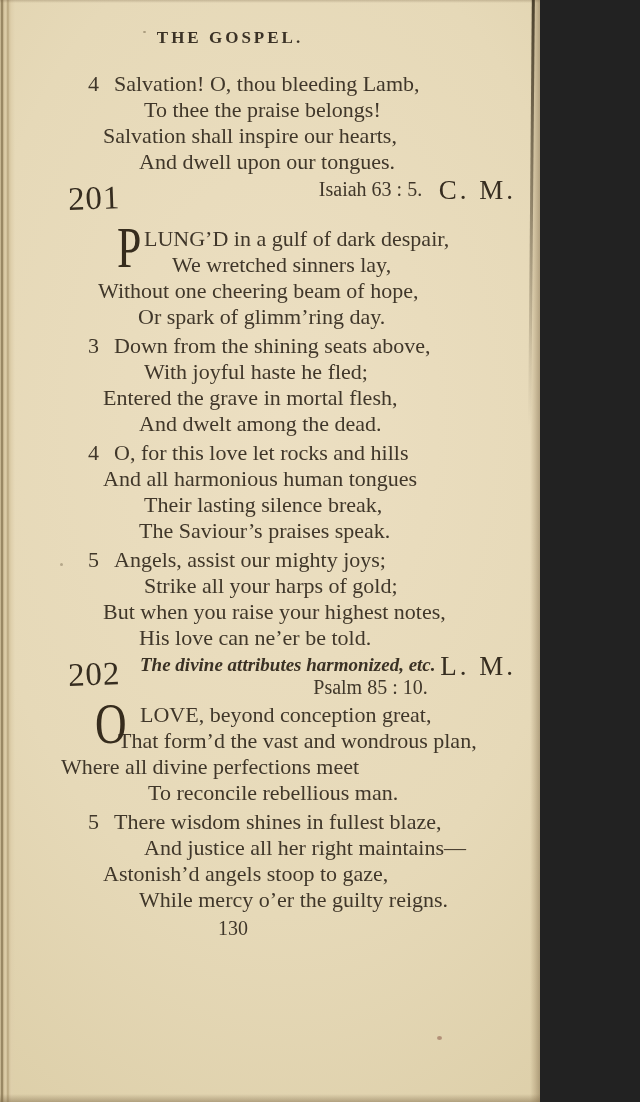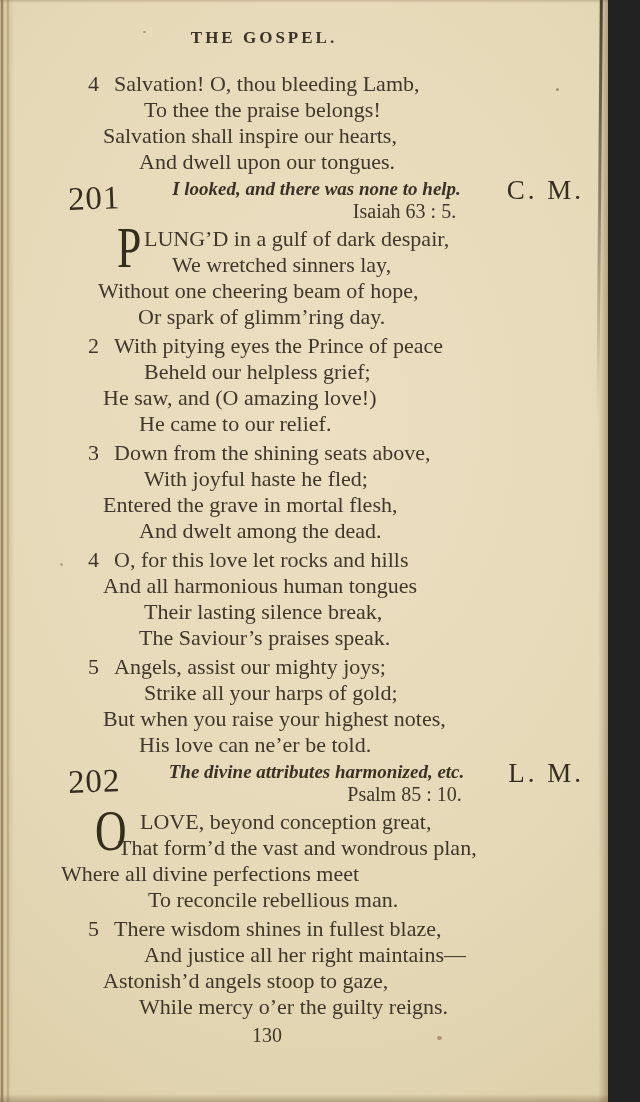--- a/index.html
+++ b/index.html
@@ -1,18 +1,18 @@
 <!DOCTYPE html>
 <html><head>
 <meta charset="utf-8">
 <style>
   html,body{margin:0;padding:0;background:#222;}
   .page{
     position:relative;
-    width:608px;height:1102px;
+    width:540px;height:1102px;
     overflow:hidden;
     font-family:"Liberation Serif","DejaVu Serif",serif;
     color:#40372a;
     background:
       radial-gradient(115% 90% at 52% 38%, #ecdfc2 0%, #e6d9b8 50%, #ddcfa9 82%, #d2c299 100%);
   }
   
   .edge-left{
     position:absolute;left:0;top:0;width:15px;height:100%;z-index:3;
     background:linear-gradient(90deg,
@@ -114,37 +114,30 @@
     <div id="sections">
         <div class="stanza">
           <div class="line l0"><span class="vnum">4</span>Salvation! O, thou bleeding Lamb,</div>
           <div class="line l1">To thee the praise belongs!</div>
           <div class="line l2">Salvation shall inspire our hearts,</div>
           <div class="line l3">And dwell upon our tongues.</div>
         </div>
         <div class="hymn-header">
           <div class="hnum">201</div>
           <div class="htitles">
-            <div class="htitle">I looked, and there was none to help.</div>
             <div class="href">Isaiah 63 : 5.</div>
           </div>
           <div class="hmeter">C. M.</div>
         </div>
         <div class="stanza dropcap dc-a">
           <span class="dc">P</span>
           <div class="line l0">LUNG’D in a gulf of dark despair,</div>
           <div class="line l1">We wretched sinners lay,</div>
           <div class="line l2">Without one cheering beam of hope,</div>
           <div class="line l3">Or spark of glimm’ring day.</div>
-        </div>
-        <div class="stanza">
-          <div class="line l0"><span class="vnum">2</span>With pitying eyes the Prince of peace</div>
-          <div class="line l1">Beheld our helpless grief;</div>
-          <div class="line l2">He saw, and (O amazing love!)</div>
-          <div class="line l3">He came to our relief.</div>
         </div>
         <div class="stanza">
           <div class="line l0"><span class="vnum">3</span>Down from the shining seats above,</div>
           <div class="line l1">With joyful haste he fled;</div>
           <div class="line l2">Entered the grave in mortal flesh,</div>
           <div class="line l3">And dwelt among the dead.</div>
         </div>
         <div class="stanza">
           <div class="line l0"><span class="vnum">4</span>O, for this love let rocks and hills</div>
           <div class="line l2">And all harmonious human tongues</div>

